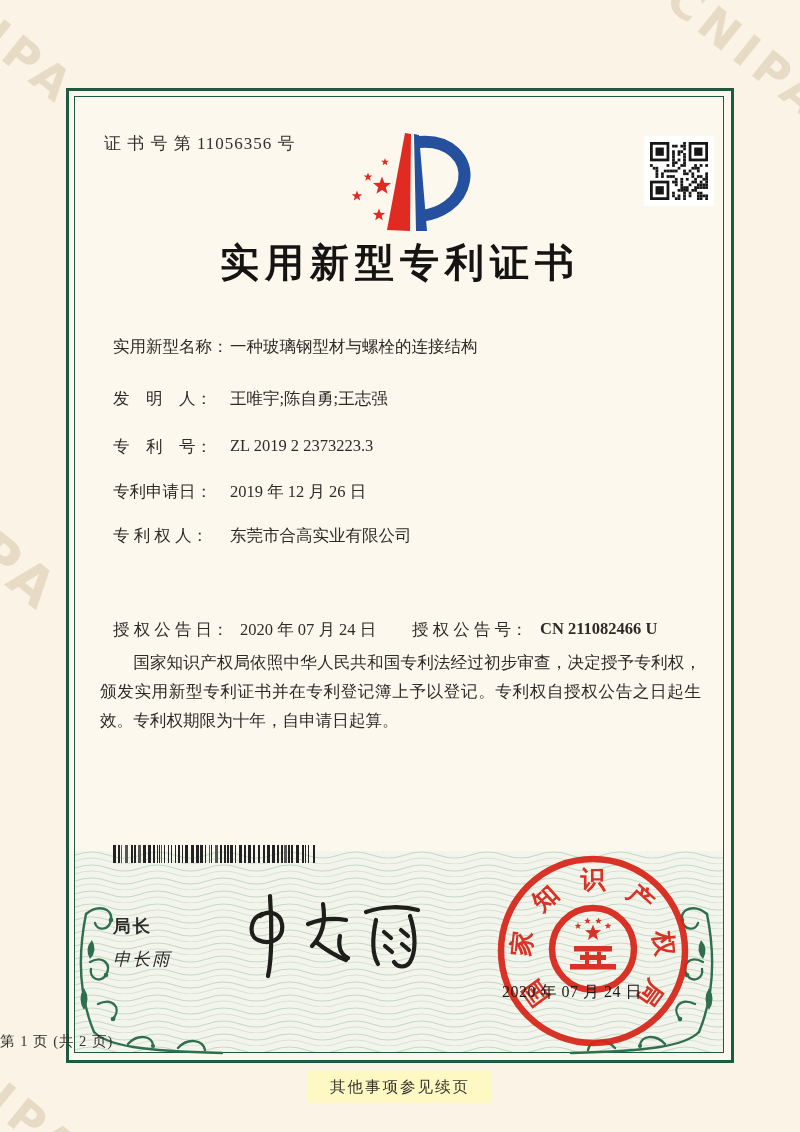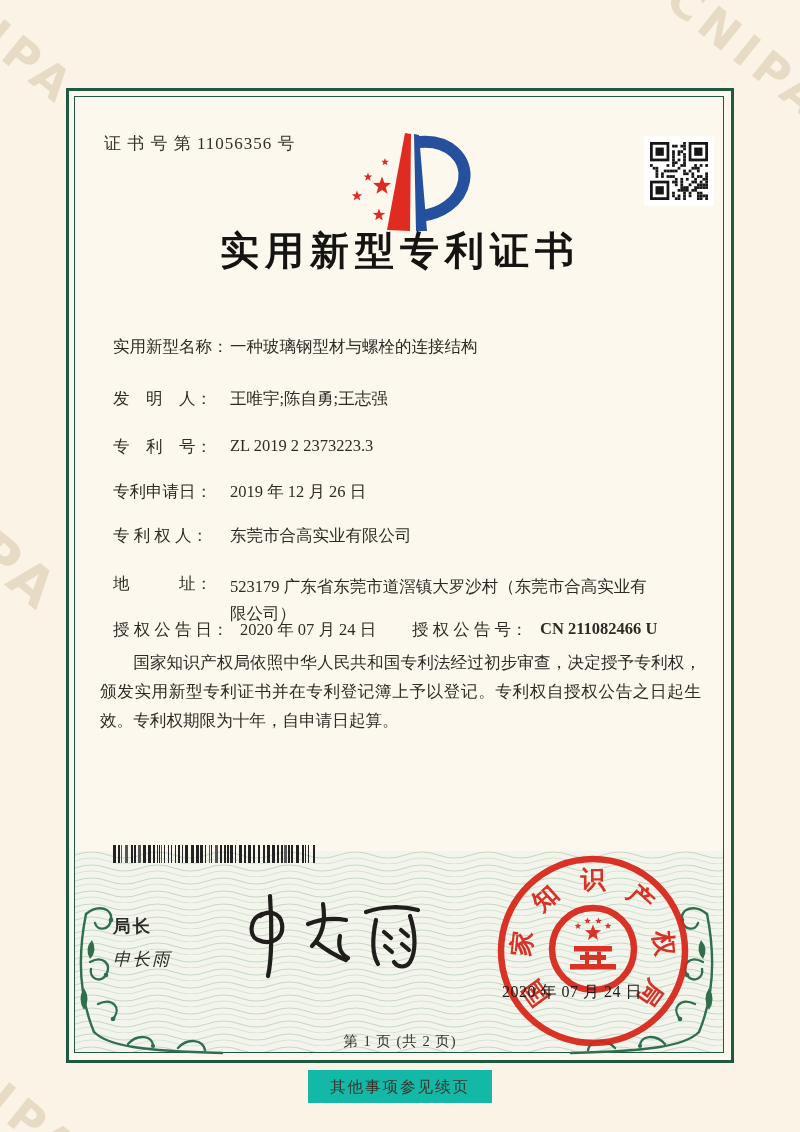--- a/index.html
+++ b/index.html
@@ -15,42 +15,42 @@
     font-weight:700;color:rgba(214,196,166,.5);letter-spacing:7px;
     transform:rotate(39deg);transform-origin:left top;white-space:nowrap;pointer-events:none;
   }
   
   .frame-bg{left:66px;top:88px;width:668px;height:975px;background:#fdf8ee;}
   .frame-outer{left:66px;top:88px;width:662px;height:969px;border:3px solid var(--green,#1e5a42);}
   .frame-inner{left:74px;top:96px;width:648px;height:955px;border:1px solid var(--green,#1e5a42);}
   
   .cert-no{left:104px;top:132px;font-size:17px;letter-spacing:1px;color:#33302b;}
   .title{
-    left:0;top:224px;width:800px;text-align:center;
+    left:0;top:236px;width:800px;text-align:center;
     font-size:39px;font-weight:700;letter-spacing:6px;color:#151412;
   }
   
   .row{position:absolute;left:0;top:0;width:634px;height:24px;}
   .lbl{position:absolute;left:113px;font-size:16.5px;white-space:pre;}
-  .val{position:absolute;left:230px;font-size:16.5px;white-space:pre;}
+  .val{position:absolute;left:230px;font-size:16.5px;white-space:pre;text-align:center;}
   .val.wrap{white-space:normal;width:432px;line-height:27px;}
   .g-lbl2{position:absolute;left:412px;font-size:16.5px;white-space:pre;}
   .g-val2{position:absolute;left:540px;font-size:16.5px;white-space:pre;font-weight:bold;}
   .g-val1{position:absolute;left:240px;font-size:16.5px;white-space:pre;}
   
   .body-text{left:100px;top:648px;width:601px;font-size:16.6px;line-height:29px;text-align:justify;}
   .body-text p{margin:0;text-indent:2em;}
   
   .qr-box{left:644px;top:136px;width:70px;height:70px;background:#ffffff;}
   .director-title{left:113px;top:914px;font-size:17.5px;letter-spacing:2px;color:#2d2b28;font-weight:bold;}
   .director-name{left:113px;top:947px;font-size:17.5px;letter-spacing:2px;color:#2d2b28;font-style:italic;}
   .seal-date{left:502px;top:982px;font-size:16px;letter-spacing:.5px;color:#1c1a18;z-index:9;}
-  .page-info{left:0;top:1032px;width:800px;text-align:center;font-size:14.5px;letter-spacing:1px;color:#35322c;}
+  .page-info{left:0;top:1032px;width:800px;text-align:left;font-size:14.5px;letter-spacing:1px;color:#35322c;}
   .cont-box{
-    left:308px;top:1070px;width:184px;height:33px;background:#14b8a6;
+    left:308px;top:1070px;width:184px;height:33px;background:#fef9c3;
     text-align:center;line-height:33px;font-size:15.5px;letter-spacing:2px;color:#37332e;
   }
   svg{display:block;}
   .red-fill{fill:var(--logo-red,#e02b22);}
 </style>
 </head>
 <body>
 
 <div class="page" style="--green: #1e5a42; --seal-red: #d8261a; --logo-red: #e02b22; --logo-blue: #24509e; --ink: #2e2b27;">
 
@@ -269,24 +269,20 @@
     <span class="val">ZL 2019 2 2373223.3</span>
   </div>
   <div class="row" style="top:481px">
     <span class="lbl">专利申请日：</span>
     <span class="val">2019 年 12 月 26 日</span>
   </div>
   <div class="row" style="top:525px">
     <span class="lbl">专 利 权 人：</span>
     <span class="val">东莞市合高实业有限公司</span>
   </div>
-  <div class="row" style="top:573px;height:56px;">
-    <span class="lbl">地　　　址：</span>
-    <span class="val wrap">523179 广东省东莞市道滘镇大罗沙村（东莞市合高实业有限公司）</span>
-  </div>
   <div class="row" style="top:619px">
     <span class="lbl">授 权 公 告 日：</span>
     <span class="g-val1">2020 年 07 月 24 日</span>
     <span class="g-lbl2">授 权 公 告 号：</span>
     <span class="g-val2">CN 211082466 U</span>
   </div>
 
   <div class="abs body-text">
     <p>国家知识产权局依照中华人民共和国专利法经过初步审查，决定授予专利权，颁发实用新型专利证书并在专利登记簿上予以登记。专利权自授权公告之日起生效。专利权期限为十年，自申请日起算。</p>
   </div>

